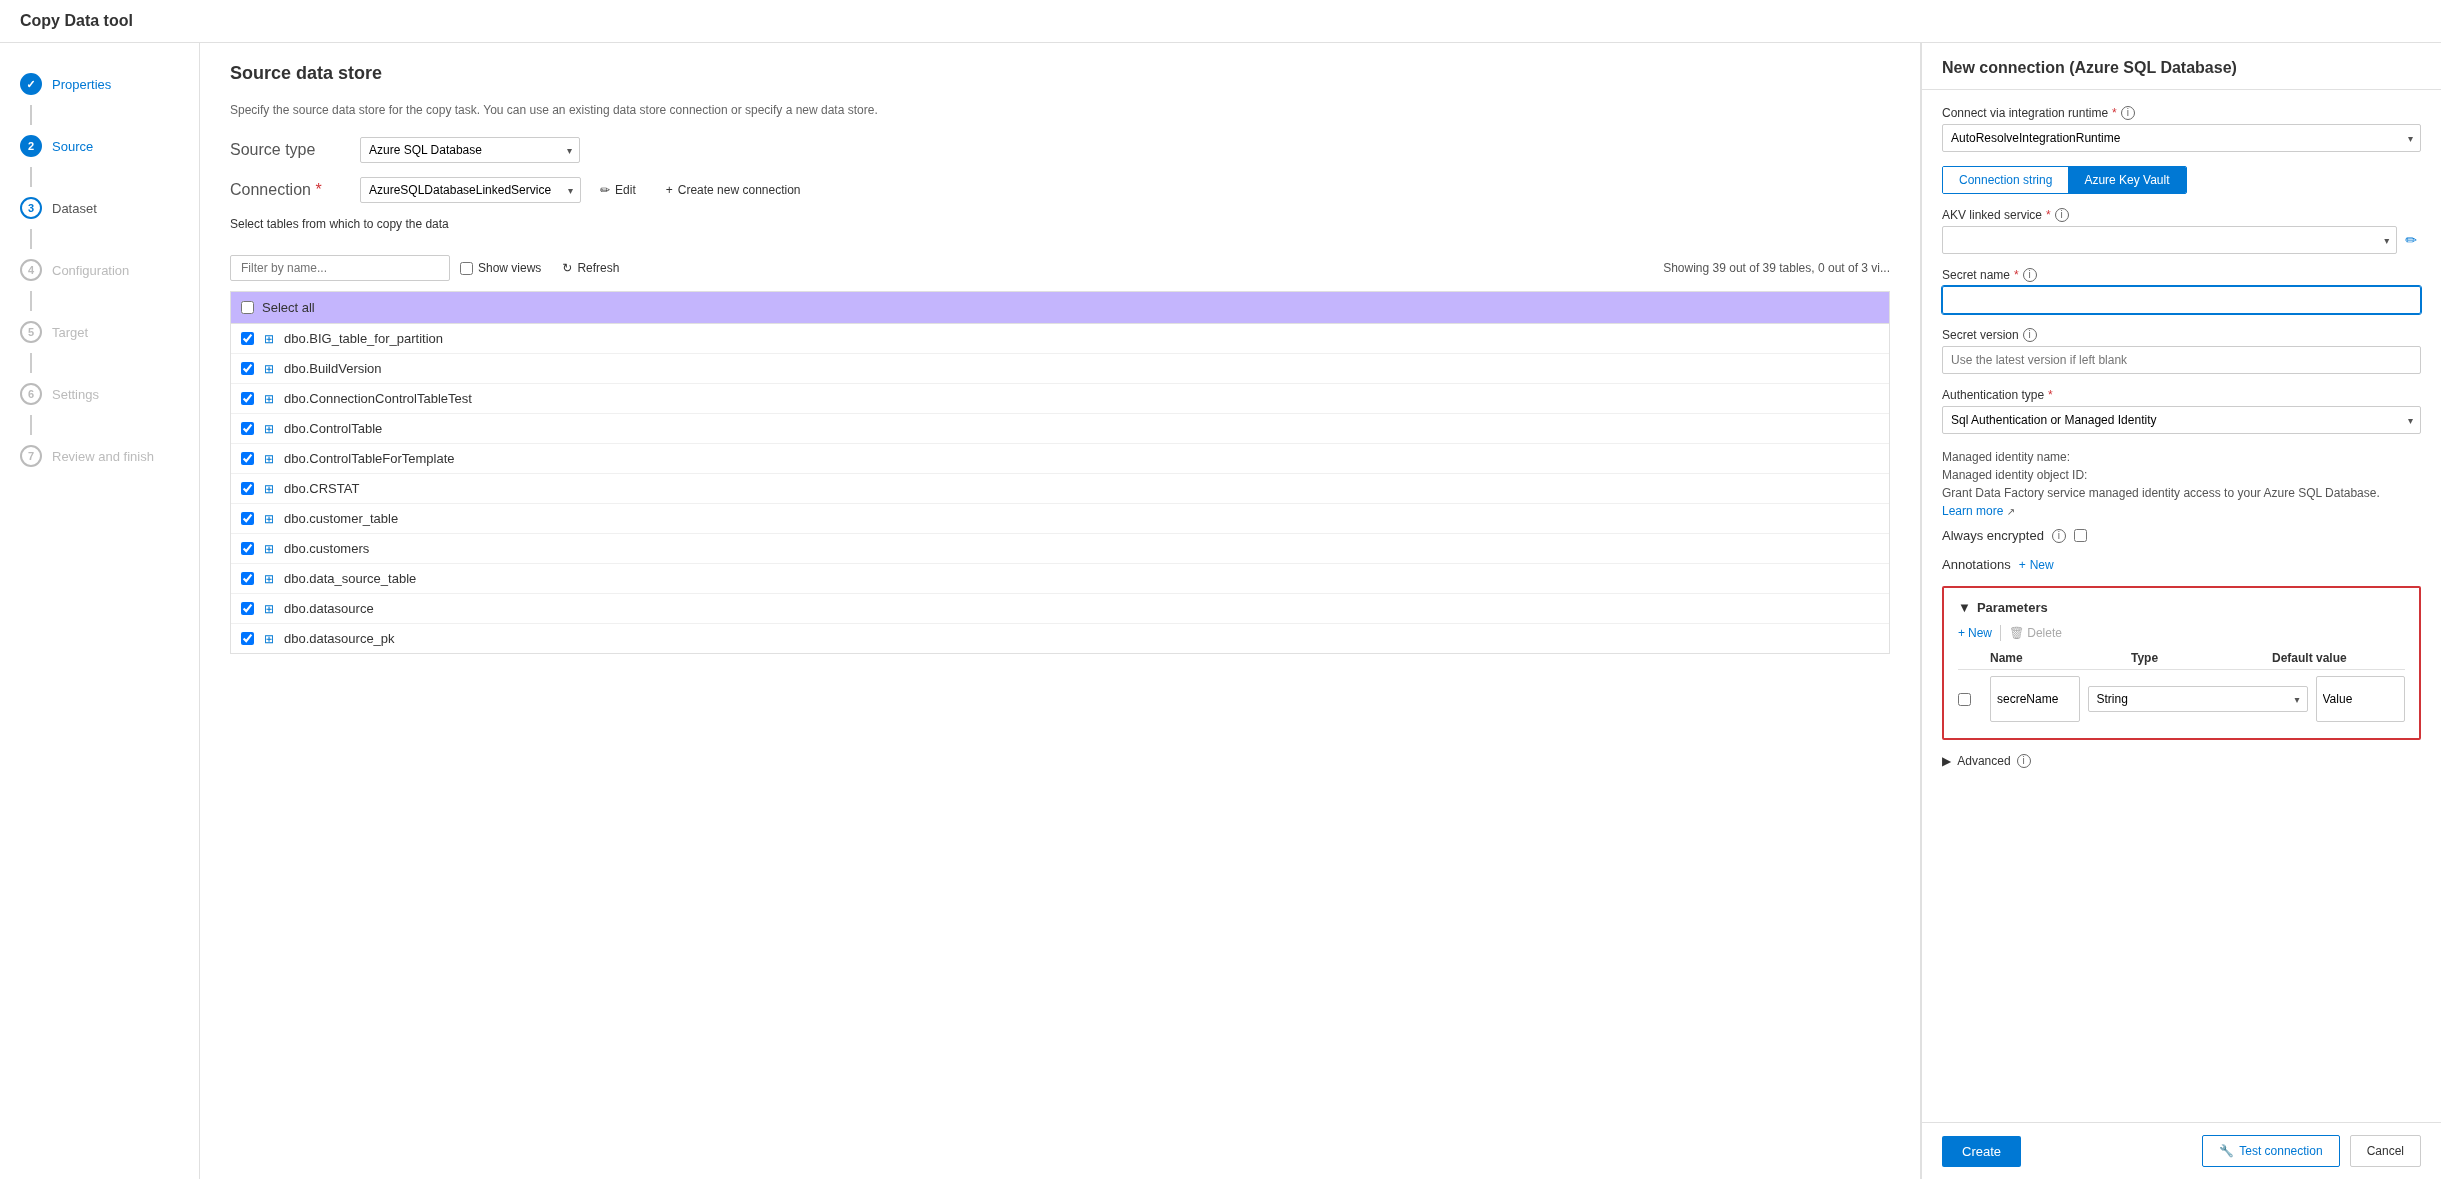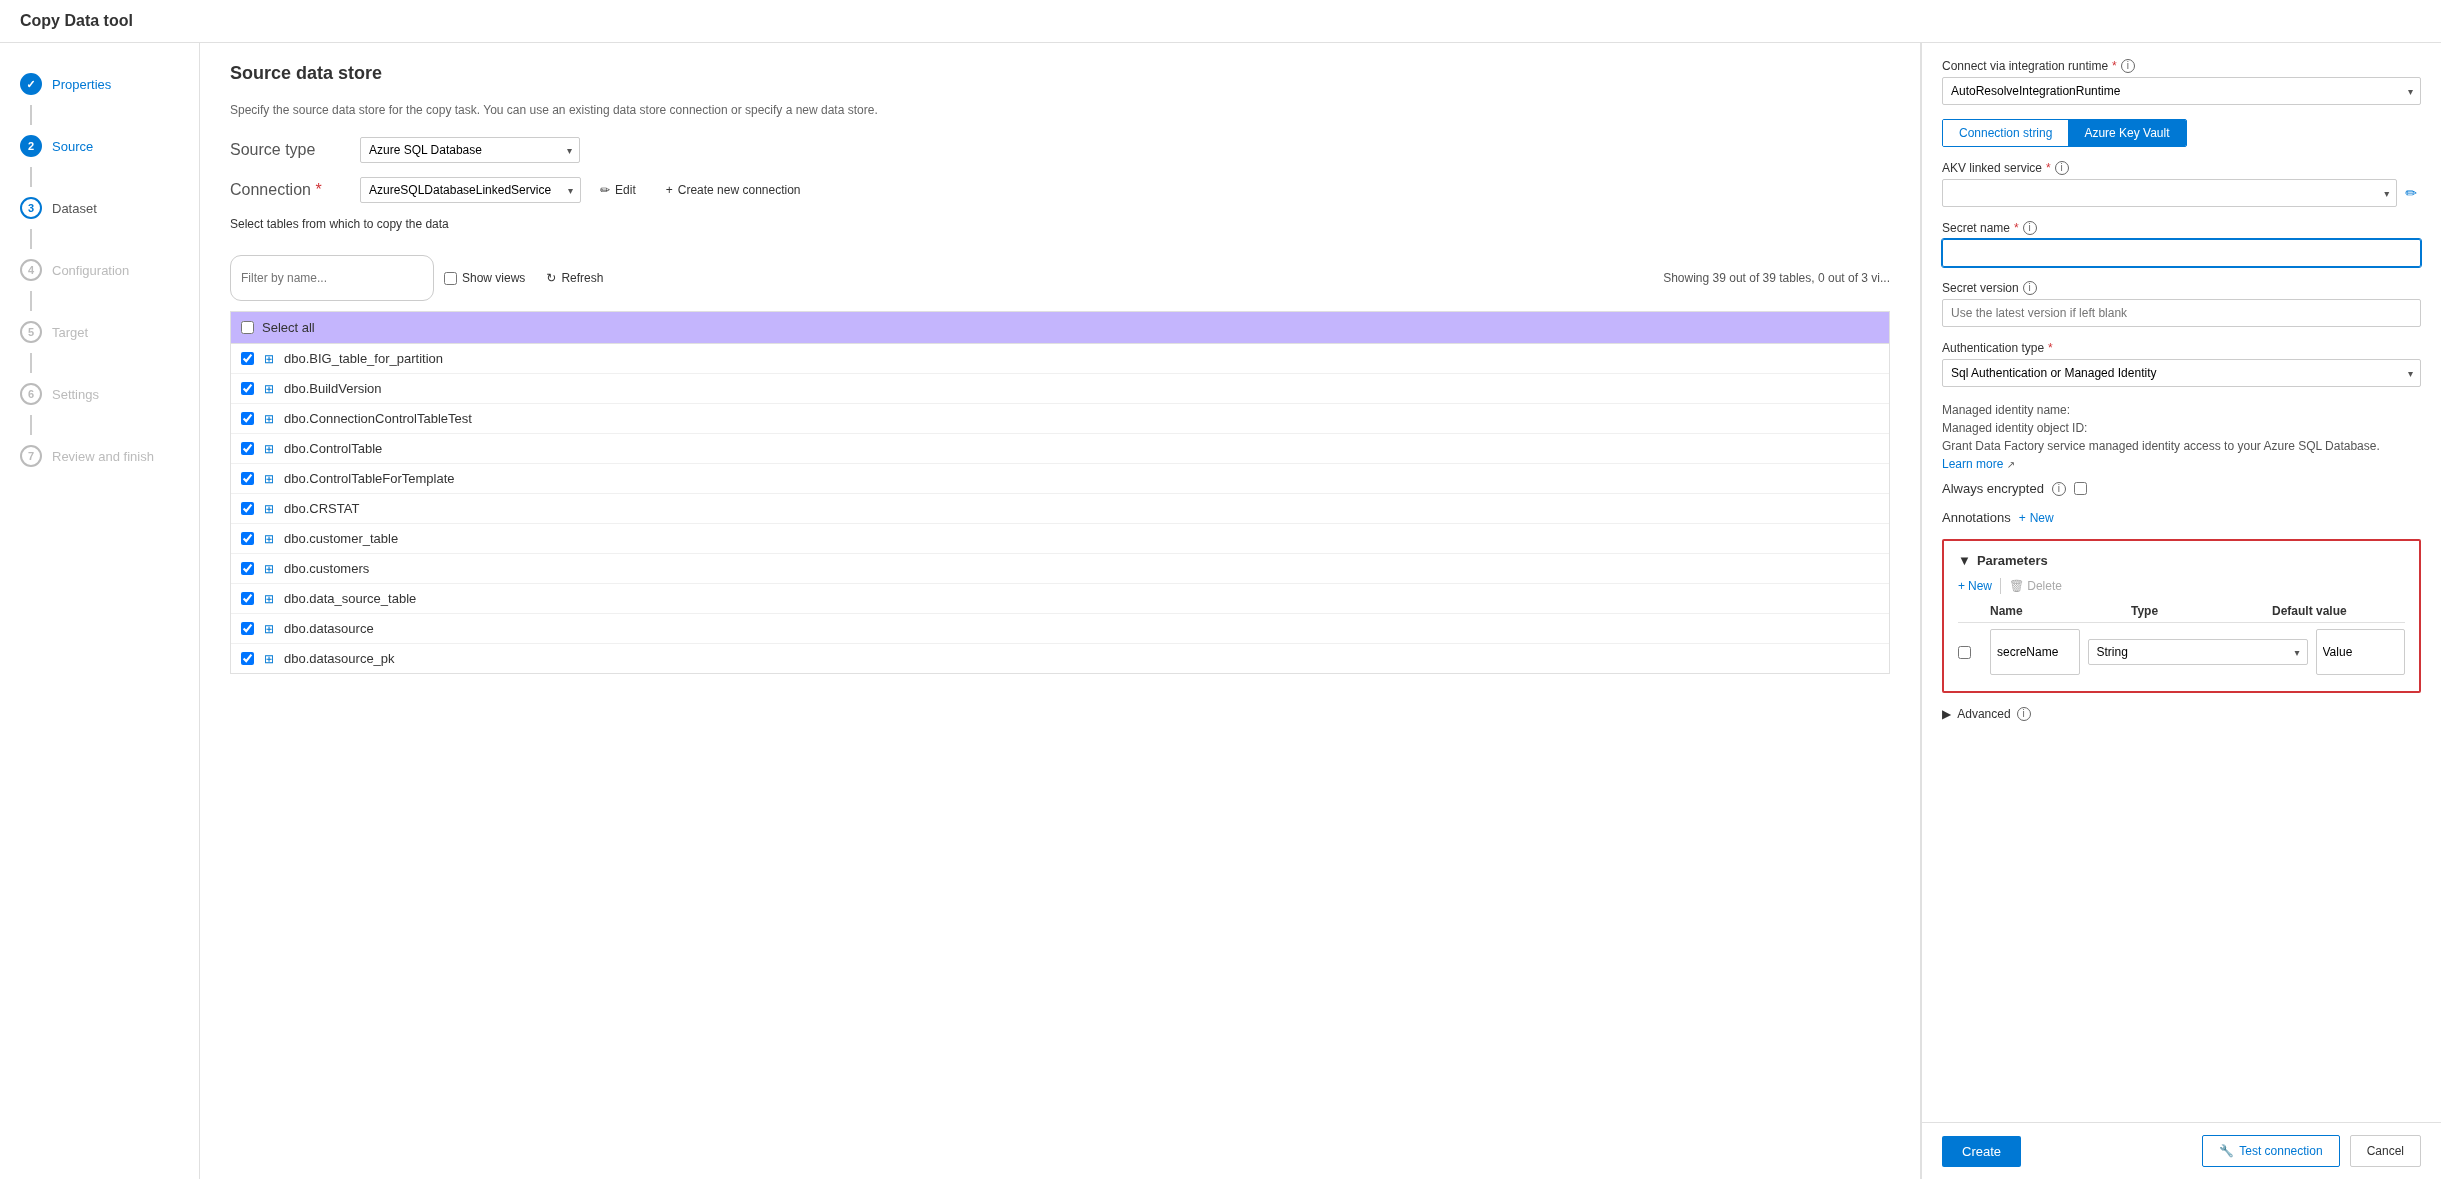--- a/index.html
+++ b/index.html
@@ -27,21 +27,21 @@
     .form-label { width: 120px; font-size: 16px; color: #555; flex-shrink: 0; }
     .form-control { display: flex; align-items: center; gap: 8px; }
     .select-with-arrow { position: relative; display: inline-flex; align-items: center; }
     .select-with-arrow::after { content: '▾'; position: absolute; right: 8px; font-size: 10px; color: #555; pointer-events: none; }
     .select-with-arrow select { border: 1px solid #ccc; border-radius: 2px; padding: 5px 28px 5px 8px; font-size: 12px; background: #fff; min-width: 220px; appearance: none; cursor: pointer; }
 
     .table-section { margin-top: 10px; }
     .table-section-label { font-size: 12px; margin-bottom: 24px; color: #333; }
 
     .table-toolbar { display: flex; align-items: center; gap: 10px; margin-bottom: 10px; }
-    .filter-input { border: 1px solid #ccc; border-radius: 11px; padding: 15px 10px; font-size: 12px; width: 204px; }
+    .filter-input { border: 1px solid #ccc; border-radius: 2px; padding: 5px 10px; font-size: 12px; width: 220px; }
     .checkbox-label { display: flex; align-items: center; gap: 5px; font-size: 12px; cursor: pointer; }
     .btn-text { background: none; border: 1px solid transparent; padding: 5px 10px; font-size: 12px; cursor: pointer; color: #333; border-radius: 2px; display: flex; align-items: center; gap: 5px; }
     .showing-text { font-size: 12px; color: #555; margin-left: auto; }
 
     .table-list { border: 1px solid #e0e0e0; }
     .table-list-header { display: flex; align-items: center; gap: 8px; padding: 8px 10px; border-bottom: 1px solid #e0e0e0; background: #c4b5fd; }
     .table-row { display: flex; align-items: center; gap: 8px; padding: 7px 10px; border-bottom: 1px solid #f0f0f0; }
     .table-row:last-child { border-bottom: none; }
     .table-icon { width: 14px; height: 14px; display: inline-flex; align-items: center; justify-content: center; }
     .grid-icon { color: #0078d4; font-size: 12px; }
@@ -270,20 +270,21 @@
             <span class="table-icon grid-icon">⊞</span>
             <span>dbo.datasource_pk</span>
           </div>
         </div>
       </div>
     </div>
 
   </div>
 
   <div class="right-panel">
+    <div class="right-panel-header">New connection (Azure SQL Database)</div>
 
     <div class="rp-content">
 
       
       <div class="rp-field">
         <div class="rp-label">
           <span>Connect via integration runtime</span>
           <span class="required"> *</span>
           <span class="info-icon">i</span>
         </div>

